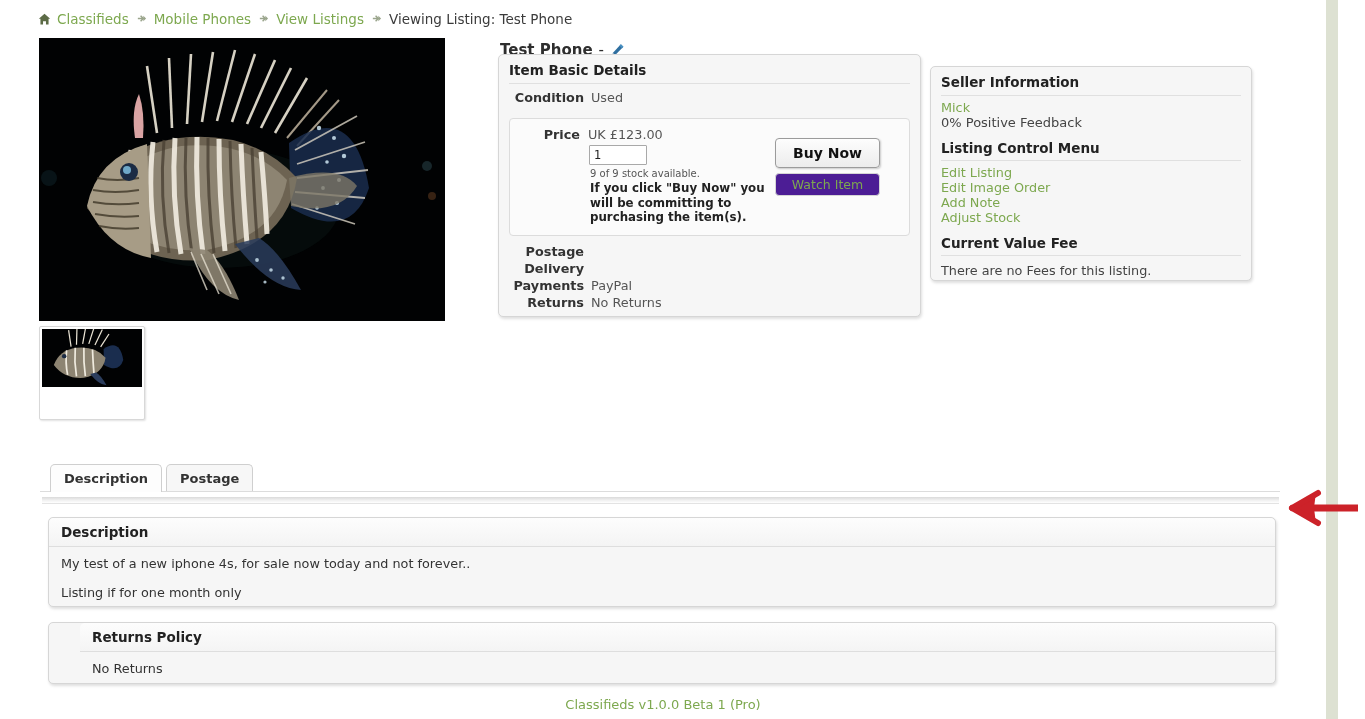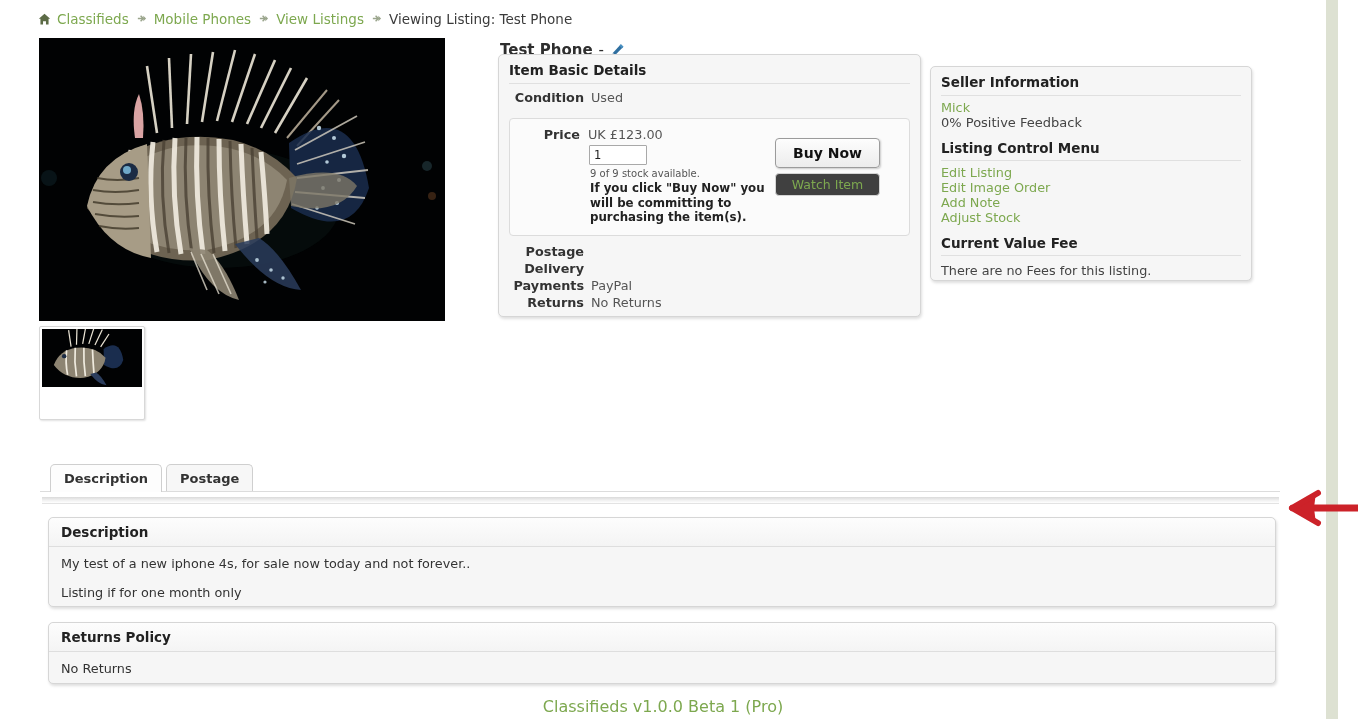--- a/index.html
+++ b/index.html
@@ -152,21 +152,21 @@
     border: 1px solid #9b9b9b;
     border-radius: 4px;
     box-shadow: 1px 1px 2px rgba(0,0,0,.2);
     font-size: 14px; font-weight: bold; color: #111;
     cursor: pointer;
     font-family: "DejaVu Sans", "Liberation Sans", sans-serif;
   }
   .btn-watch {
     position: absolute; left: 265px; top: 54px;
     width: 105px; height: 23px;
-    background: #404040;
+    background: #4c1d95;
     border: 1px solid #d5d5d5;
     border-radius: 4px;
     font-size: 12.5px; color: #7da84f;
     cursor: pointer;
     font-family: "DejaVu Sans", "Liberation Sans", sans-serif;
   }
   .bottom-kv { position: absolute; left: 0; top: 188px; width: 100%; }
 
   
   #panel-seller {
@@ -209,38 +209,38 @@
   }
   .tab-band {
     position: absolute; left: 42px; top: 497px;
     width: 1237px; height: 7px;
     background: linear-gradient(#dadada, #f1f1f1 55%, #ffffff);
     border-bottom: 1px solid #e3e3e3;
   }
 
   
   #panel-description { left: 48px; top: 517px; width: 1228px; height: 90px; }
-  #panel-returns { left: 48px; top: 622px; width: 1228px; height: 62px; }
+  #panel-returns { left: 48px; top: 622px; width: 1228px; height: 62px; padding-left: 31px; }
   .content-head {
     font-size: 13.5px; font-weight: bold; color: #222;
     padding: 6px 0 6px 12px;
     border-bottom: 1px solid #dedede;
     background: linear-gradient(#fdfdfd, #f4f4f4);
     border-radius: 5px 5px 0 0;
   }
   .content-body { padding: 9px 12px 0 12px; }
   .content-p {
     font-size: 12.8px; color: #333; margin: 0 0 14px 0;
   }
 
   
   .footer {
     position: absolute; left: 0; top: 697px; width: 1326px;
     text-align: center;
-    font-size: 16px; color: #7da84f;
+    font-size: 13px; color: #7da84f;
   }
 
   
   .red-arrow {
     position: absolute;
     left: 1288px; top: 486px;
     width: 72px; height: 44px;
   }
 </style>
 </head>

